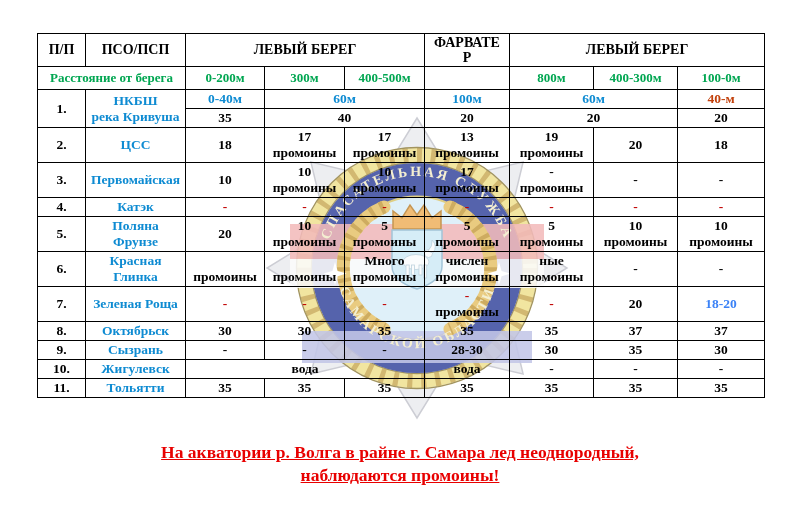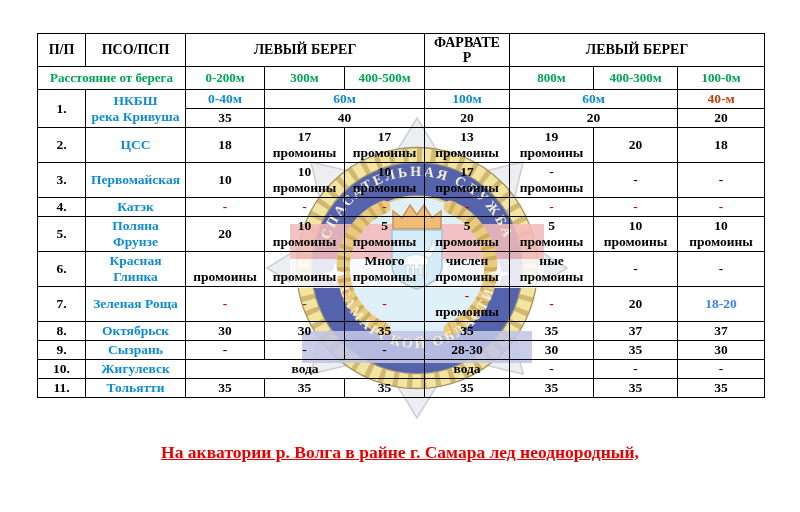--- a/index.html
+++ b/index.html
@@ -445,14 +445,15 @@
             <td>
               <div style="color: rgb(0, 0, 0);">35</div>
             </td>
           </tr>
         </tbody>
     </table>
   </div>
 
   <div class="note" id="note">
       <div>На акватории р. Волга в райне г. Самара лед неоднородный,</div>
+      <div>наблюдаются промоины!</div>
     </div>
 </div>
 
 </body></html>

